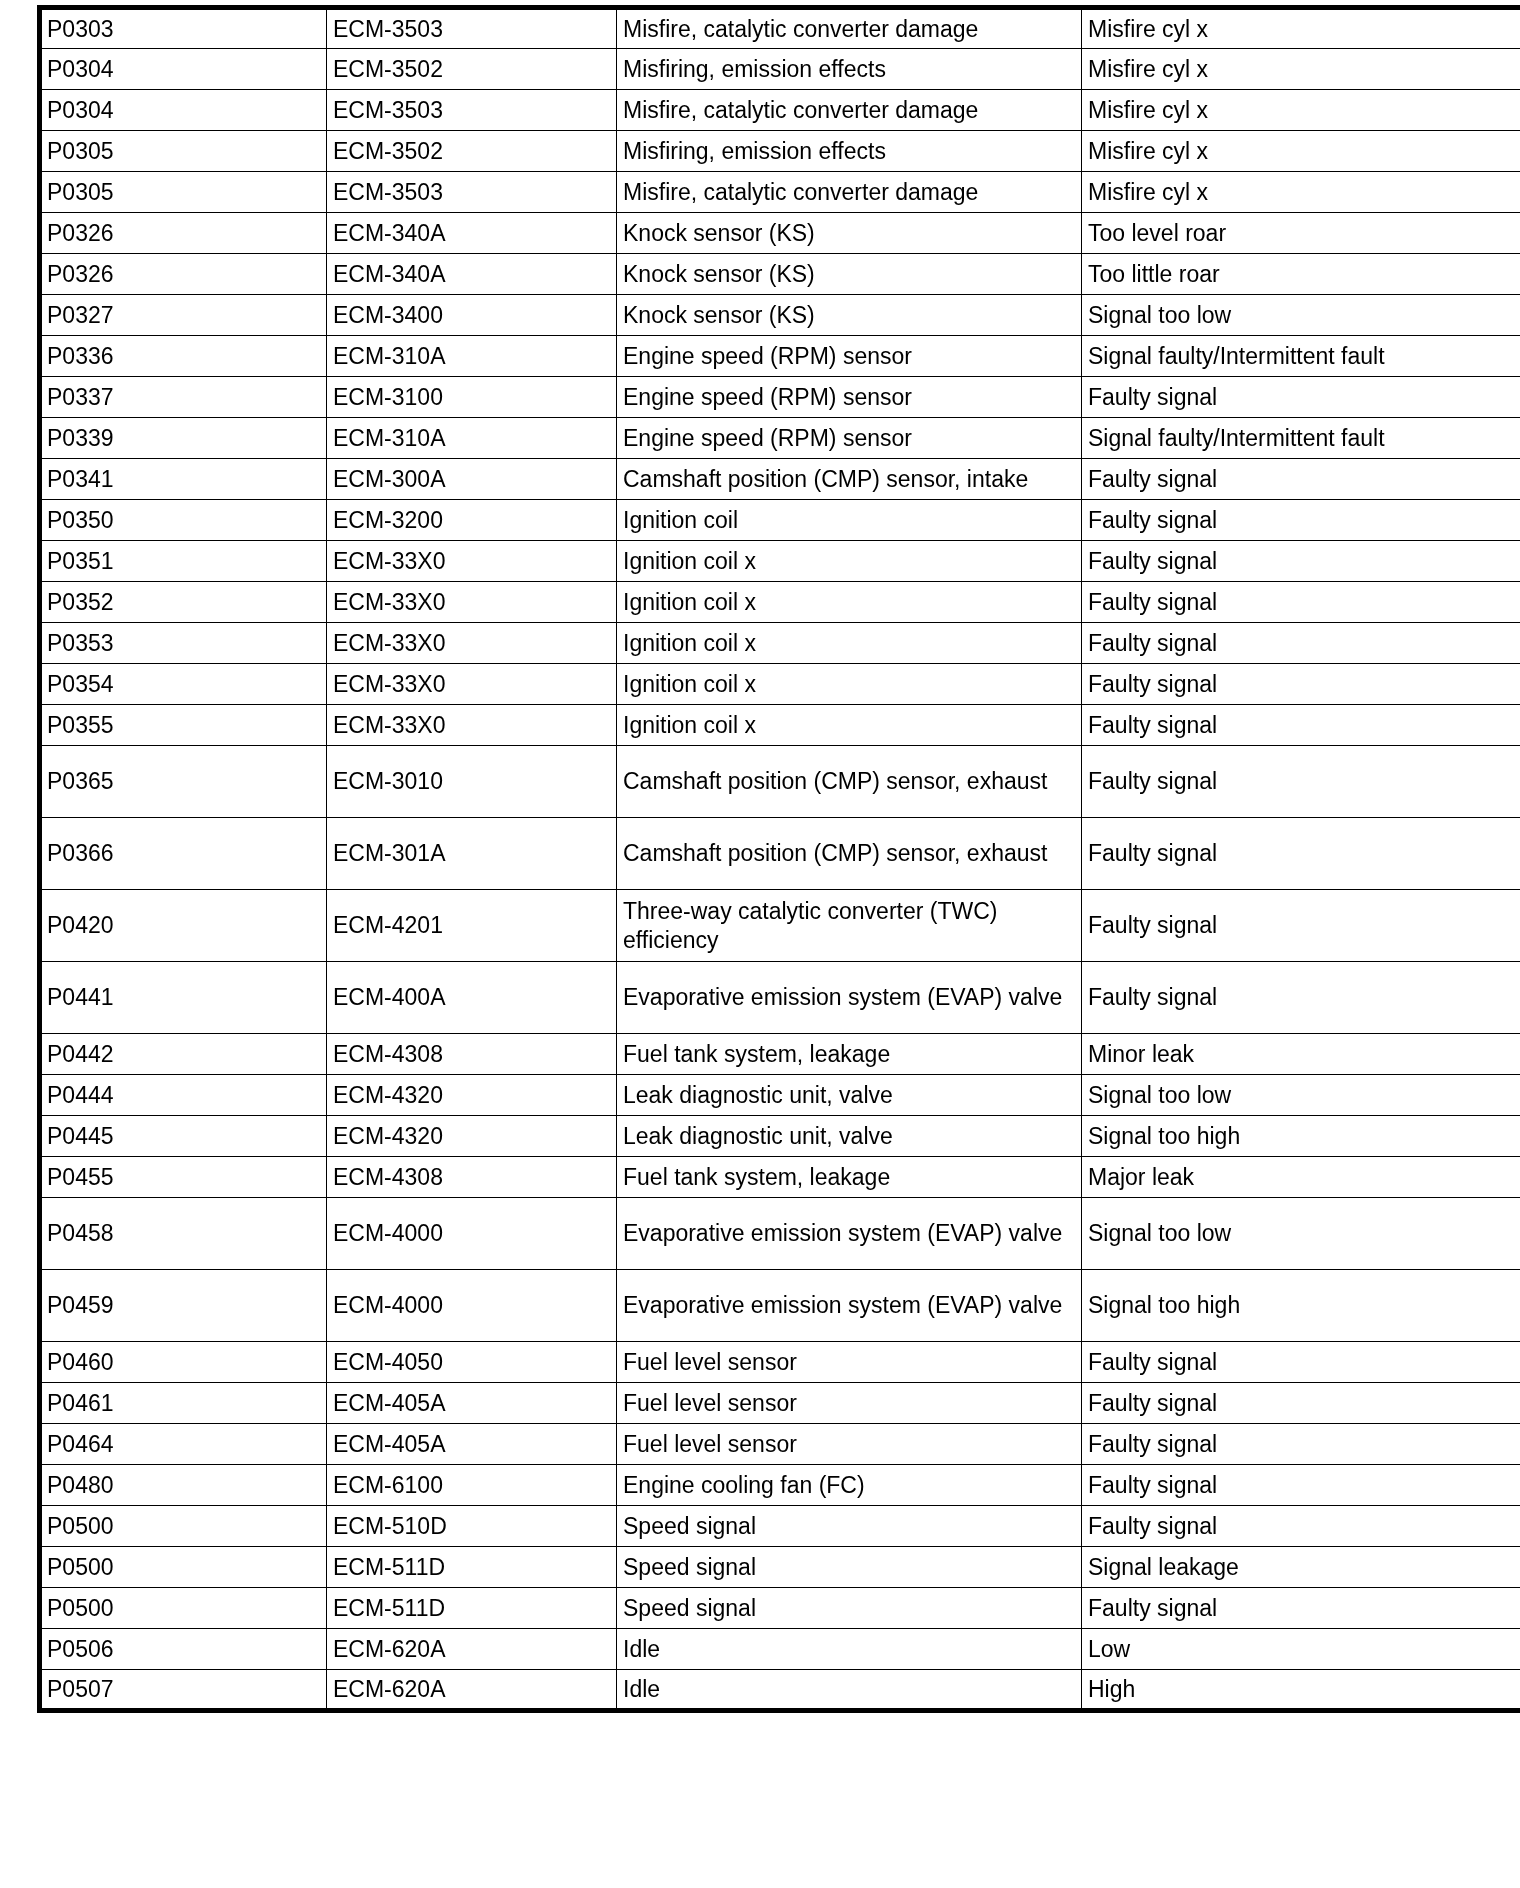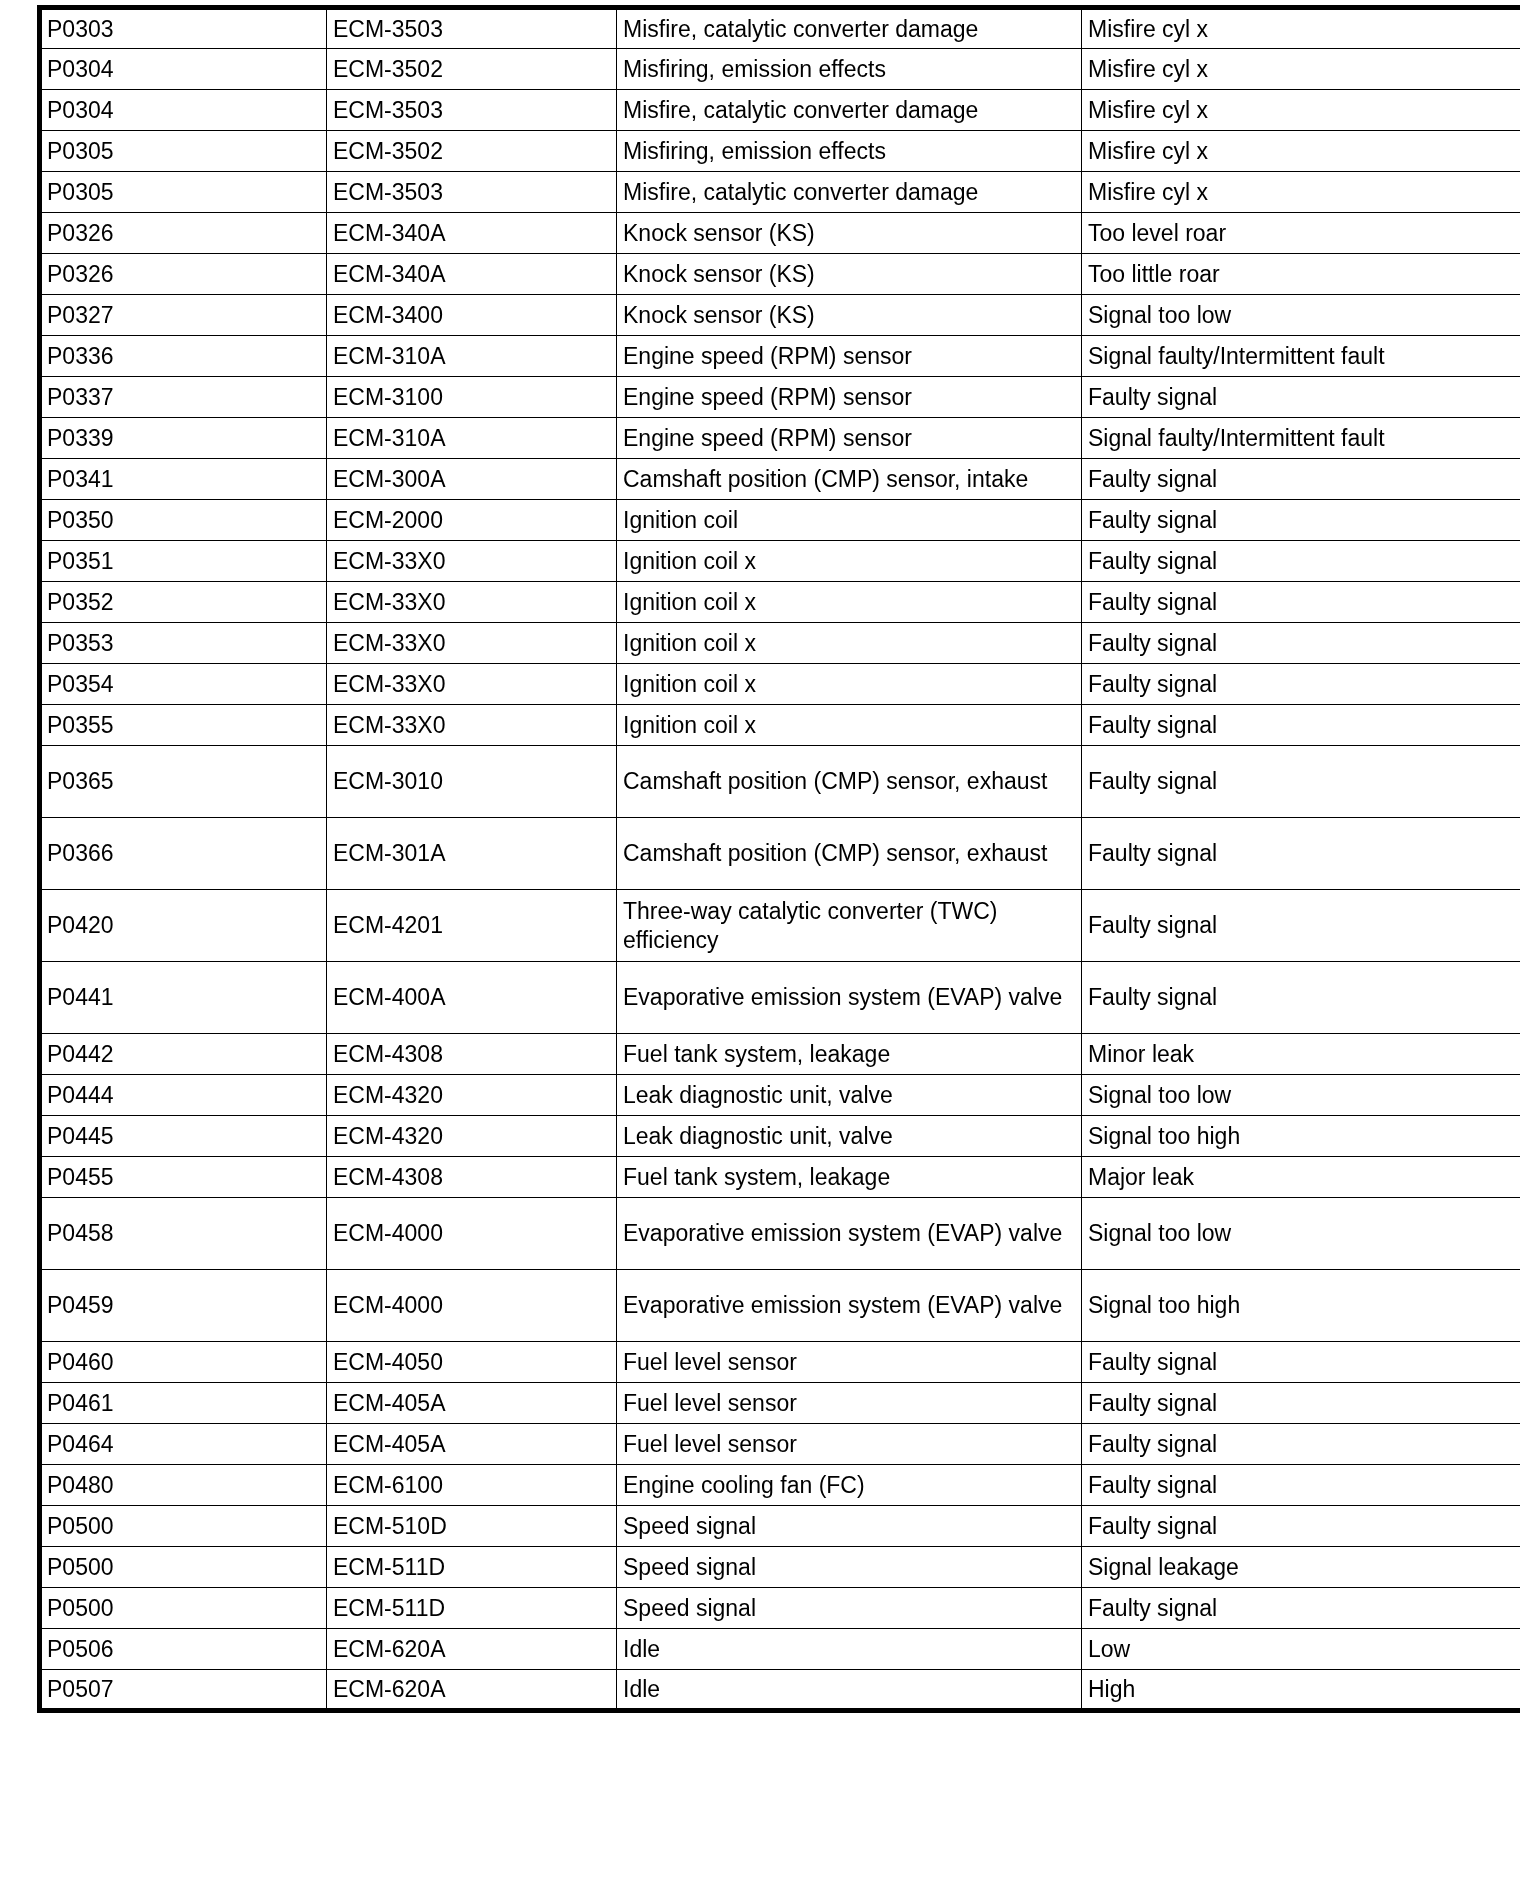--- a/index.html
+++ b/index.html
@@ -138,21 +138,21 @@
 
   <tr>
     <td class="c1">P0341</td>
     <td class="c2">ECM-300A</td>
     <td class="c3">Camshaft position (CMP) sensor, intake</td>
     <td class="c4">Faulty signal</td>
   </tr>
 
   <tr>
     <td class="c1">P0350</td>
-    <td class="c2">ECM-2000</td>
+    <td class="c2">ECM-3200</td>
     <td class="c3">Ignition coil</td>
     <td class="c4">Faulty signal</td>
   </tr>
 
   <tr>
     <td class="c1">P0351</td>
     <td class="c2">ECM-33X0</td>
     <td class="c3">Ignition coil x</td>
     <td class="c4">Faulty signal</td>
   </tr>

